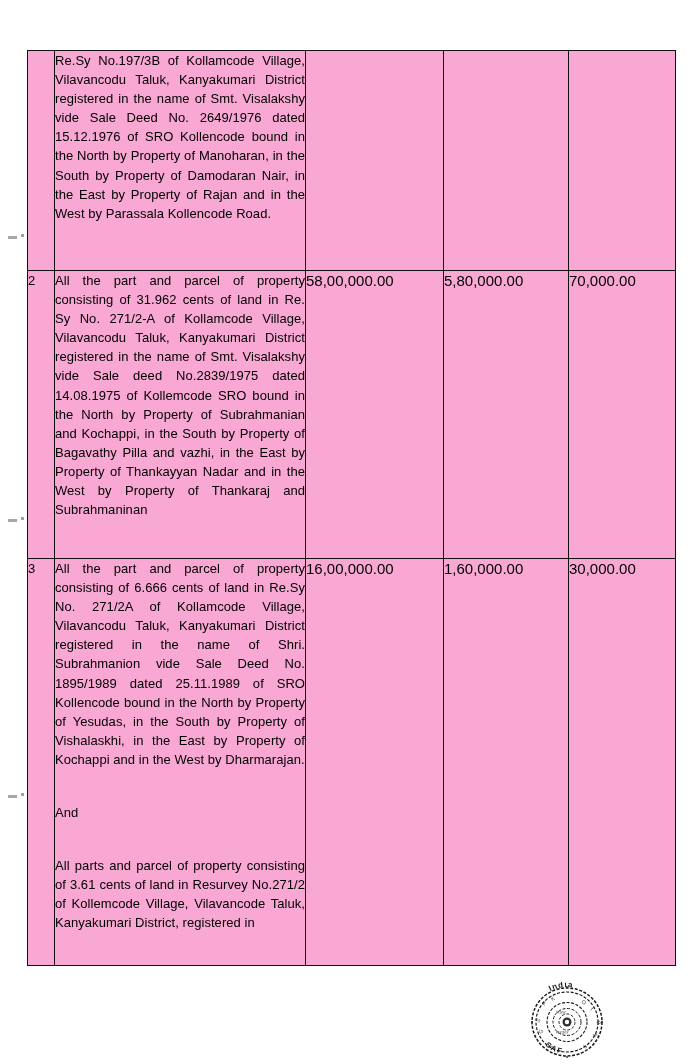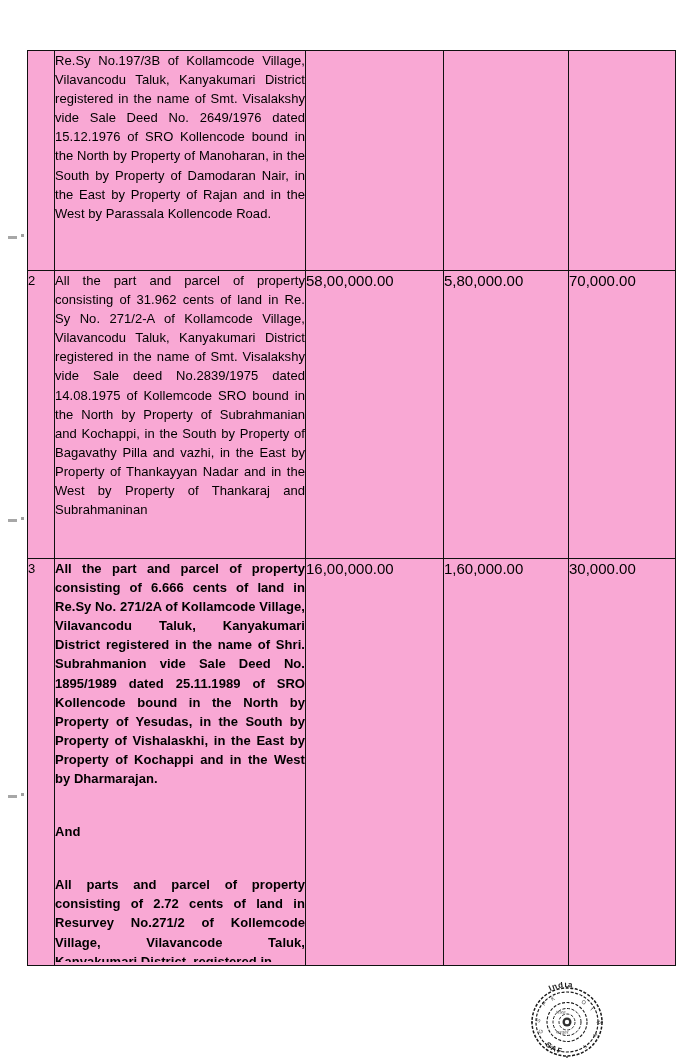--- a/index.html
+++ b/index.html
@@ -95,21 +95,20 @@
 
   
   tr.row-cont  td { height: 219px; }
   tr.row-two   td { height: 287px; }
   tr.row-three td { height: 406px; }
 
   
   .clip-wrap {
     overflow: hidden;
     max-height: 403px;
-    font-weight: bold;
   }
 
   
   .seal {
     position: absolute;
     left: 524px;
     top: 982px;
     width: 86px;
     height: 80px;
   }
@@ -153,21 +152,21 @@
       <td class="cell-val">5,80,000.00</td>
       <td class="cell-val">70,000.00</td>
     </tr>
 
     <tr class="row-three">
       <td class="cell-num">3</td>
       <td class="cell-desc">
         <div class="clip-wrap">
           <p>All the part and parcel of property consisting of 6.666 cents of land in Re.Sy No. 271/2A of Kollamcode Village, Vilavancodu Taluk, Kanyakumari District registered in the name of Shri. Subrahmanion vide Sale Deed No. 1895/1989 dated 25.11.1989 of SRO Kollencode bound in the North by Property of Yesudas, in the South by Property of Vishalaskhi, in the East by Property of Kochappi and in the West by Dharmarajan.</p>
           <p class="para-gap">And</p>
-          <p class="para-gap last-line">All parts and parcel of property consisting of 2.72 cents of land in Resurvey No.271/2 of Kollemcode Village, Vilavancode Taluk, Kanyakumari District, registered in</p>
+          <p class="para-gap last-line">All parts and parcel of property consisting of 3.61 cents of land in Resurvey No.271/2 of Kollemcode Village, Vilavancode Taluk, Kanyakumari District, registered in</p>
         </div>
       </td>
       <td class="cell-val">16,00,000.00</td>
       <td class="cell-val">1,60,000.00</td>
       <td class="cell-val">30,000.00</td>
     </tr>
   </tbody>
 </table>
 
 <div class="seal">

